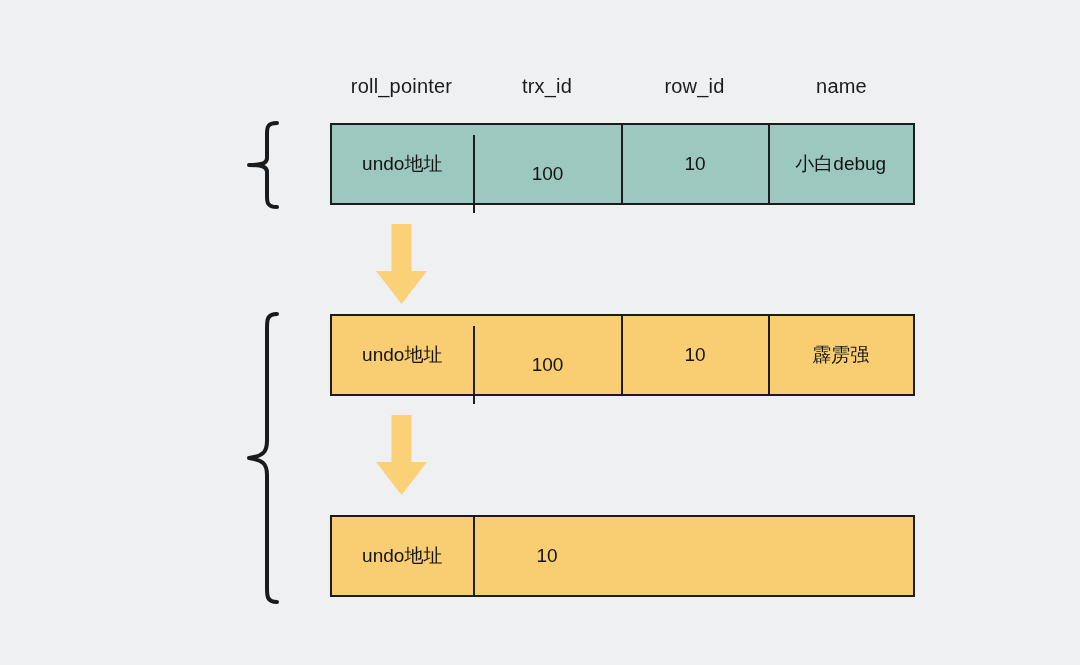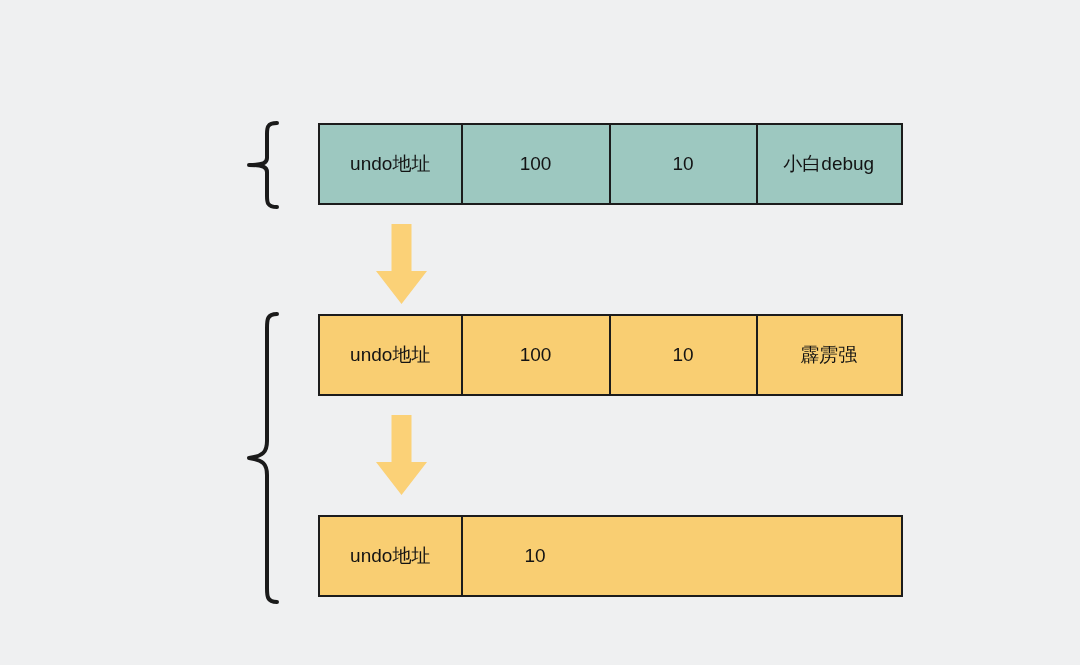--- a/index.html
+++ b/index.html
@@ -38,21 +38,21 @@
     color: #1b1b1b;
   }
   .c0 { width: 143px; }
   .c1 { width: 148px; }
   .c2 { width: 147px; }
   .c3 { width: 147px; }
 
   
   .row {
     position: absolute;
-    left: 318px;
+    left: 330px;
     width: 585px;
     height: 82px;
     display: flex;
     border: 2.5px solid #1c1c1c;
     box-sizing: border-box;
   }
   .row-current { top: 123px; background: #9dc8c0; }
   .row-undo-1  { top: 314px; background: #f9ce72; }
   .row-undo-2  { top: 515px; background: #f9ce72; }
 
@@ -60,21 +60,21 @@
     display: flex;
     align-items: center;
     justify-content: center;
     font-size: 19px;
     color: #131313;
     box-sizing: border-box;
     height: 100%;
   }
   .cell + .cell { border-left: 2.5px solid #1c1c1c; }
   .cell.k0 { width: 140.5px; }
-  .cell.k1 { width: 148px; }
+  .cell.k1 { width: 148px; margin-top: 10px; }
   .cell.k2 { width: 147px; }
   .cell.k3 { width: 144.5px; }
 
   
   .arrow {
     position: absolute;
     left: 376px;
     width: 51px;
     height: 80px;
   }
@@ -103,20 +103,26 @@
     white-space: nowrap;
   }
   .label-current { left: 0px; top: 152px; width: 228px; }
   .label-undo    { left: 0px; top: 446px; width: 228px; }
 </style>
 </head>
 <body>
 
 <div id="canvas">
 
+  <div class="col-headers">
+    <div class="col-header c0">roll_pointer</div>
+    <div class="col-header c1">trx_id</div>
+    <div class="col-header c2">row_id</div>
+    <div class="col-header c3">name</div>
+  </div>
 
   <div class="brace brace-current">
     <svg width="40" height="90" viewBox="0 0 40 90" aria-hidden="true">
       <path d="M34 3 C24 3 24 8 24 14 L24 38 C24 43 20 45 6 45 C20 45 24 47 24 52 L24 76 C24 82 24 87 34 87" fill="none" stroke="#1a1a1a" stroke-width="4" stroke-linecap="round" stroke-linejoin="round"></path>
     </svg>
   </div>
 
   <div class="brace brace-undo">
     <svg width="40" height="296" viewBox="0 0 40 296" aria-hidden="true">
       <path d="M34 4 C24 4 24 10 24 18 L24 131 C24 142 20 146 6 148 C20 150 24 154 24 165 L24 278 C24 286 24 292 34 292" fill="none" stroke="#1a1a1a" stroke-width="4" stroke-linecap="round" stroke-linejoin="round"></path>

